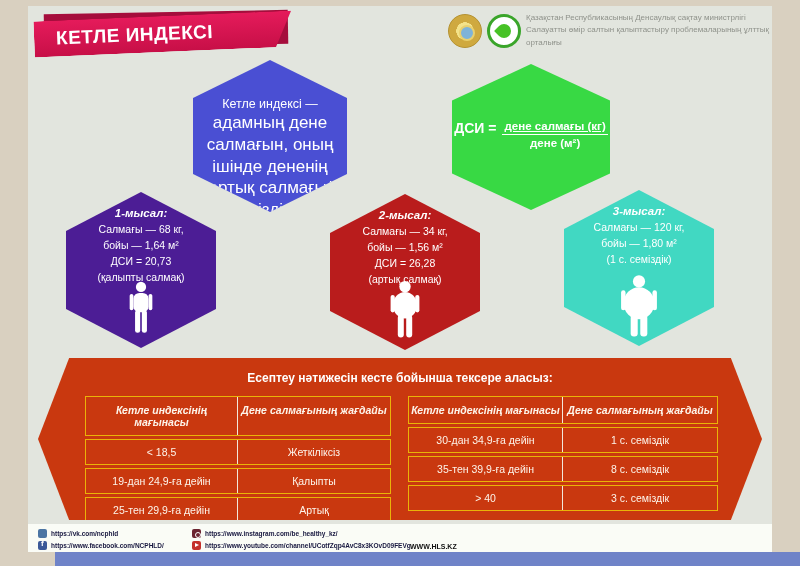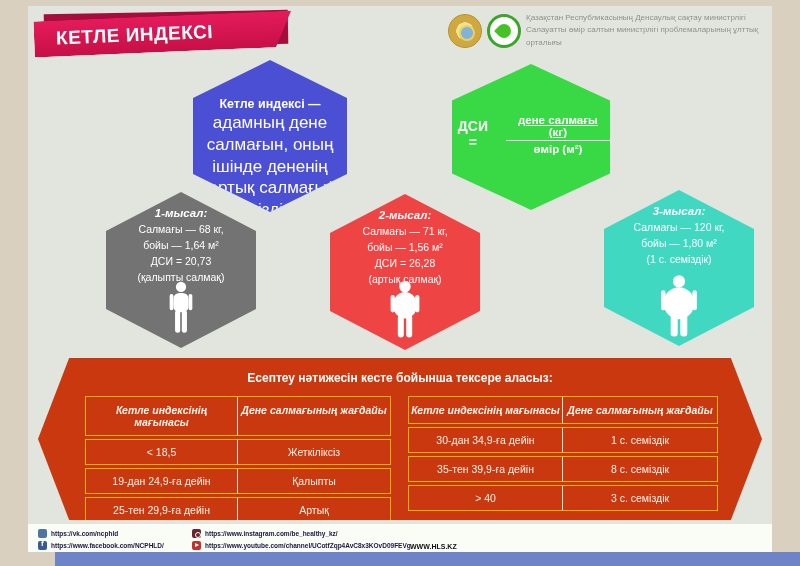--- a/index.html
+++ b/index.html
@@ -26,34 +26,34 @@
   .logo-kz { background:radial-gradient(circle at 50% 50%, #f4e38a 0 38%, #cfa93f 39% 100%); border:1px solid #b49130; }
   .logo-kz::after { content:""; position:absolute; left:10px; top:10px; width:12px; height:12px; border-radius:50%; background:#7fb3d8; border:2px solid #e8d06f; }
   .logo-hls { background:#fff; border:3px solid #3aa52a; }
   .logo-hls::after { content:""; position:absolute; left:7px; top:7px; width:14px; height:14px; border-radius:50% 50% 50% 0; background:#47c226; transform:rotate(45deg); }
   .ministry-text { font-size:8px; line-height:1.55; color:#8f928b; width:262px; }
 
   
   .hex { position:absolute; clip-path:polygon(50% 0,100% 25%,100% 75%,50% 100%,0 75%,0 25%);
          color:#fff; text-align:center; }
   .hex-definition { left:193px; top:60px; width:154px; height:152px; padding:37px 13px 0; }
-  .hex-definition .hd-title { font-weight:bold; font-size:12.5px; margin-bottom:1px; }
+  .hex-definition .hd-title { font-weight:normal; font-size:12.5px; margin-bottom:1px; }
   .hex-definition .hd-body { font-size:17px; line-height:1.28; }
 
   .hex-formula { left:452px; top:64px; width:158px; height:146px; display:flex; align-items:center; justify-content:center; }
-  .formula { display:flex; align-items:center; gap:12px; margin-top:-6px; }
+  .formula { display:flex; align-items:flex-start; gap:6px; margin-top:-6px; }
   .formula .lhs { font-weight:bold; font-size:14px; }
   .fraction { display:inline-block; font-weight:bold; font-size:11.5px; }
   .fraction .num { display:block; border-bottom:1.6px solid #fff; padding:0 2px 2px;text-decoration:underline; }
   .fraction .den { display:block; padding-top:2px; }
 
   .hex-example { width:150px; height:156px; padding-top:13px; font-size:10.5px; line-height:1.5; }
   .hex-ex1 { left:66px;  top:192px; }
   .hex-ex2 { left:330px; top:194px; }
-  .hex-ex3 { left:604px; top:190px; }
+  .hex-ex3 { left:564px; top:190px; }
   .ex-label { font-weight:bold; font-style:italic; font-size:11.5px; }
   .person { position:absolute; left:50%; bottom:5px; transform:translateX(-50%); }
 
   
   .table-arrow { position:absolute; left:38px; top:358px; width:724px; height:162px;
                  clip-path:polygon(0 50%,4.3% 0,95.7% 0,100% 50%,95.7% 100%,4.3% 100%); }
   .table-title { text-align:center; padding-top:13px; color:#fff; font-weight:bold; font-size:12px; }
   .bmi-table { position:absolute; top:38px; }
   .bmi-table-left  { left:47px;  width:306px; }
   .bmi-table-right { left:370px; width:310px; }
@@ -89,58 +89,58 @@
     <div class="ribbon">
       <span>КЕТЛЕ ИНДЕКСІ</span>
     </div>
   </div>
 
   <div class="ministry">
     <div class="logo logo-kz"></div>
     <div class="logo logo-hls"></div>
     <div class="ministry-text">
       <div>Қазақстан Республикасының Денсаулық сақтау министрлігі</div>
-      <div>Салауатты өмір салтын министрлігі проблемаларының ұлттық орталығы</div>
+      <div>Салауатты өмір салтын қалыптастыру проблемаларының ұлттық орталығы</div>
     </div>
   </div>
 
   <div class="hex hex-definition" style="background-color: rgb(74, 79, 211);">
     <div class="hd-title">Кетле индексі —</div>
     <div class="hd-body">адамның дене салмағын, оның ішінде дененің артық салмағы/семіздіктің болуын анықтауға болатын дене салмағының индексі</div>
   </div>
 
   <div class="hex hex-formula" style="background-color: rgb(56, 217, 68);">
     <div class="formula">
       <span class="lhs">ДСИ =</span>
       <span class="fraction">
         <span class="num">дене салмағы (кг)</span>
-        <span class="den">өмір (м²)</span>
+        <span class="den">дене (м²)</span>
       </span>
     </div>
   </div>
 
-  <div class="hex hex-example hex-ex1" style="background-color: #737373; margin-left: 40px;">
+  <div class="hex hex-example hex-ex1" style="background-color: #4c1d95;">
     <div class="ex-label">1-мысал:</div>
     <div>Салмағы — 68 кг,</div>
     <div>бойы — 1,64 м²</div>
     <div>ДСИ = 20,73</div>
     <div>(қалыпты салмақ)</div>
     <svg class="person" width="54" height="70" viewBox="0 0 100 100" fill="#fff">
       <circle cx="50" cy="11" r="9.5"></circle>
       <rect x="36" y="22" width="28" height="36" rx="11"></rect>
       <rect x="29" y="24" width="7" height="30" rx="3.5"></rect>
       <rect x="64" y="24" width="7" height="30" rx="3.5"></rect>
       <rect x="39" y="54" width="9.5" height="42" rx="4.5"></rect>
       <rect x="51.5" y="54" width="9.5" height="42" rx="4.5"></rect>
     </svg>
   </div>
 
-  <div class="hex hex-example hex-ex2" style="background-color: #ef4444;">
+  <div class="hex hex-example hex-ex2" style="background-color: #b91c1c;">
     <div class="ex-label">2-мысал:</div>
-    <div>Салмағы — 71 кг,</div>
+    <div>Салмағы — 34 кг,</div>
     <div>бойы — 1,56 м²</div>
     <div>ДСИ = 26,28</div>
     <div>(артық салмақ)</div>
     <svg class="person" width="60" height="70" viewBox="0 0 100 100" fill="#fff">
       <circle cx="50" cy="11" r="9.5"></circle>
       <ellipse cx="50" cy="42" rx="20" ry="22"></ellipse>
       <rect x="26" y="25" width="7" height="29" rx="3.5"></rect>
       <rect x="67" y="25" width="7" height="29" rx="3.5"></rect>
       <rect x="38" y="58" width="10" height="38" rx="5"></rect>
       <rect x="52" y="58" width="10" height="38" rx="5"></rect>

